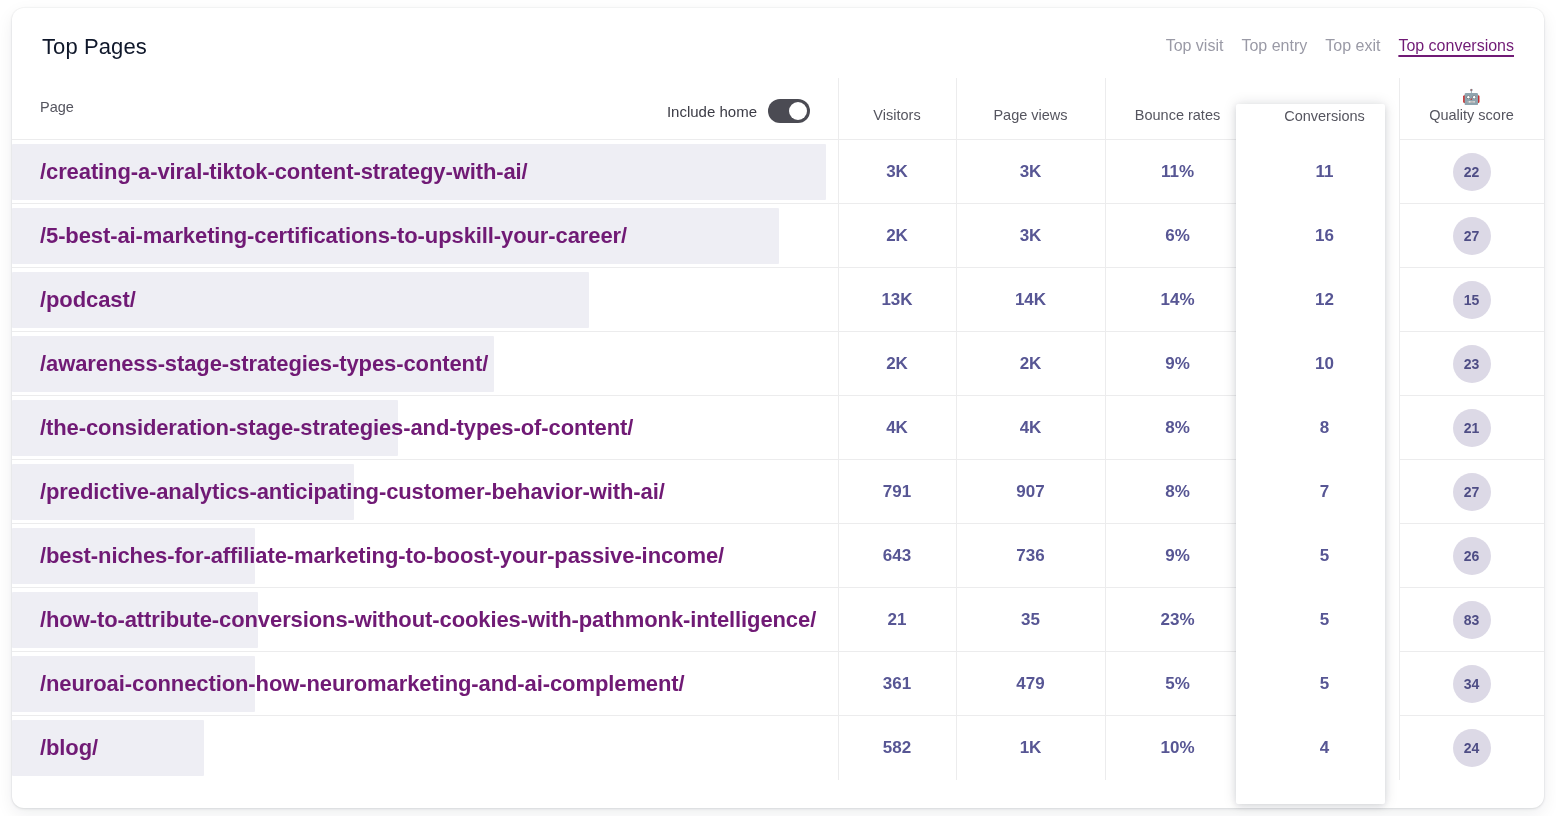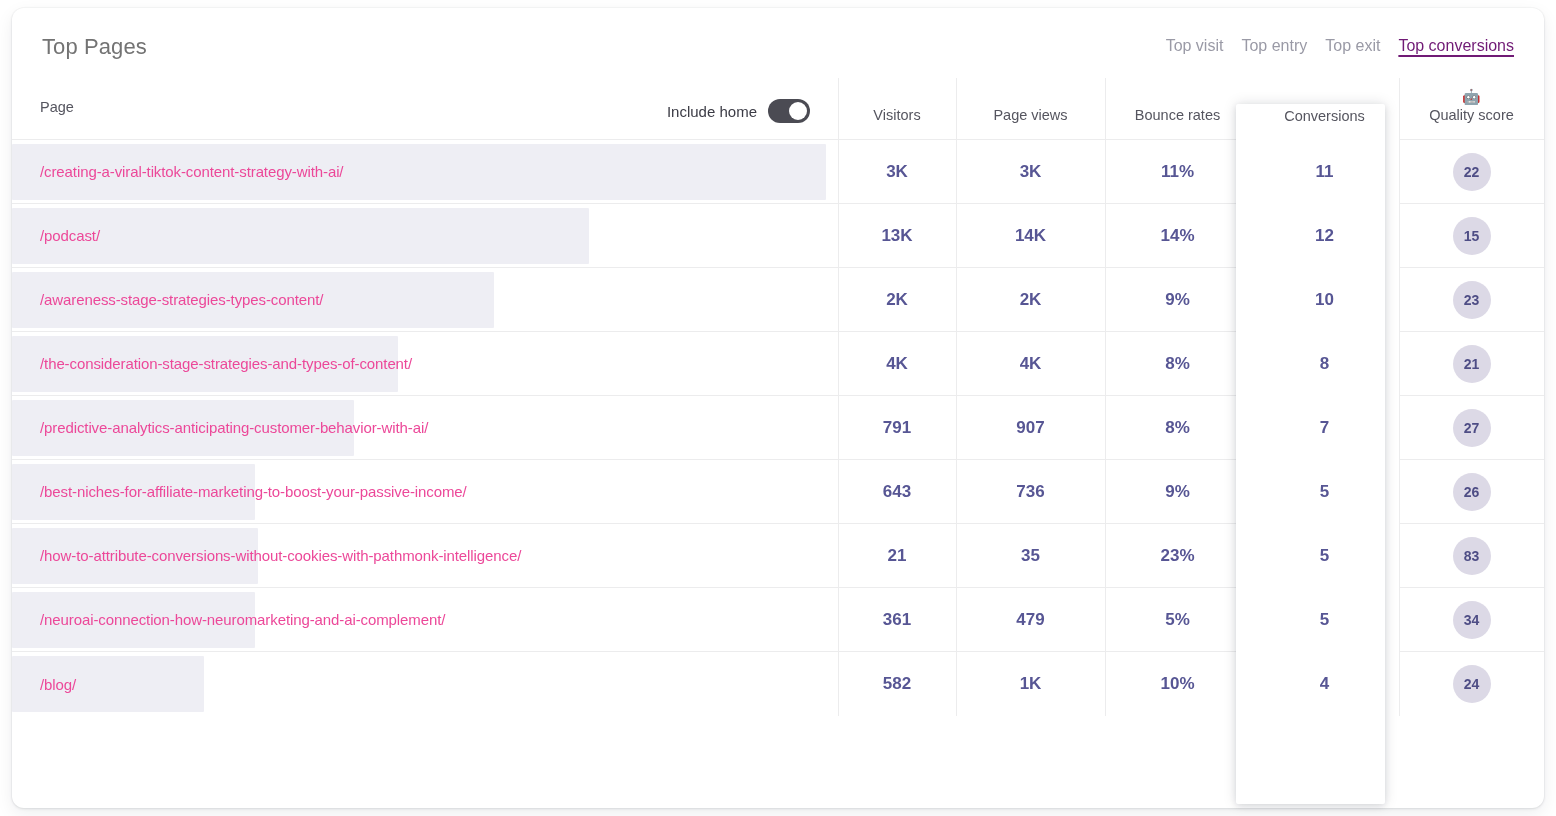--- a/index.html
+++ b/index.html
@@ -38,21 +38,21 @@
   
   .card-head {
     display: flex;
     align-items: center;
     justify-content: space-between;
     padding: 26px 30px 18px 30px;
   }
   .card-title {
     font-size: 22px;
     font-weight: 400;
-    color: #737373;
+    color: #0f172a;
     letter-spacing: 0.1px;
     line-height: 1.2;
   }
   .tabs {
     display: flex;
     align-items: baseline;
     gap: 18px;
   }
   .tab {
     font-size: 16px;
@@ -184,23 +184,23 @@
     left: 0;
     top: 0;
     bottom: 0;
     background: #eeeef4;
     border-radius: 1px;
   }
   .page-text {
     position: relative;
     z-index: 2;
     padding-left: 28px;
-    font-size: 15px;
-    font-weight: 400;
-    color: #ec4899;
+    font-size: 22px;
+    font-weight: 700;
+    color: #701a75;
     white-space: nowrap;
     letter-spacing: -0.1px;
   }
 
   .badge {
     display: inline-flex;
     align-items: center;
     justify-content: center;
     width: 38px;
     height: 38px;
@@ -291,20 +291,33 @@
             </td>
             <td class="sep">3K</td>
             <td class="sep">3K</td>
             <td class="sep">11%</td>
             <td class="conv-cell">11</td>
             <td class="sep"><span class="badge">22</span></td>
           </tr>
           <tr>
             <td class="cell-page">
               <div class="bar-row">
+                <div class="bar" style="width:92.8%"></div>
+                <div class="page-text">/5-best-ai-marketing-certifications-to-upskill-your-career/</div>
+              </div>
+            </td>
+            <td class="sep">2K</td>
+            <td class="sep">3K</td>
+            <td class="sep">6%</td>
+            <td class="conv-cell">16</td>
+            <td class="sep"><span class="badge">27</span></td>
+          </tr>
+          <tr>
+            <td class="cell-page">
+              <div class="bar-row">
                 <div class="bar" style="width:69.9%"></div>
                 <div class="page-text">/podcast/</div>
               </div>
             </td>
             <td class="sep">13K</td>
             <td class="sep">14K</td>
             <td class="sep">14%</td>
             <td class="conv-cell">12</td>
             <td class="sep"><span class="badge">15</span></td>
           </tr>

